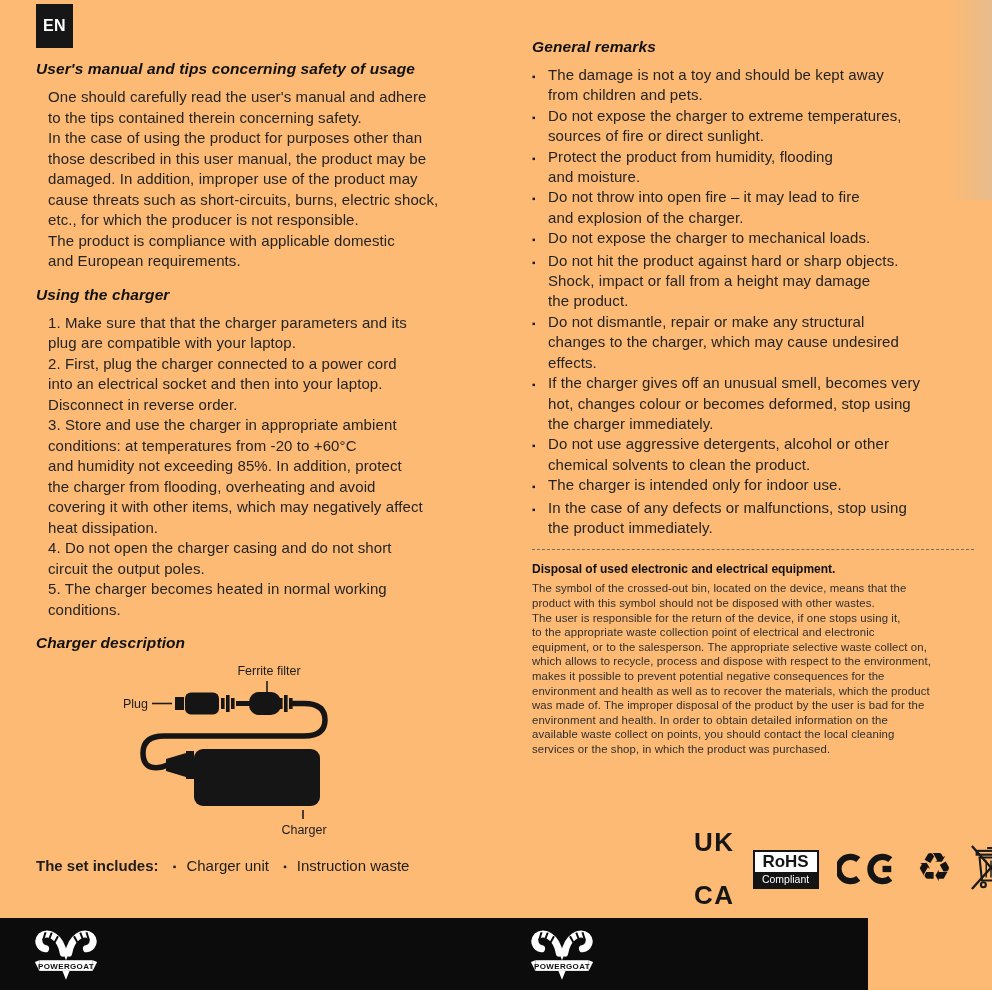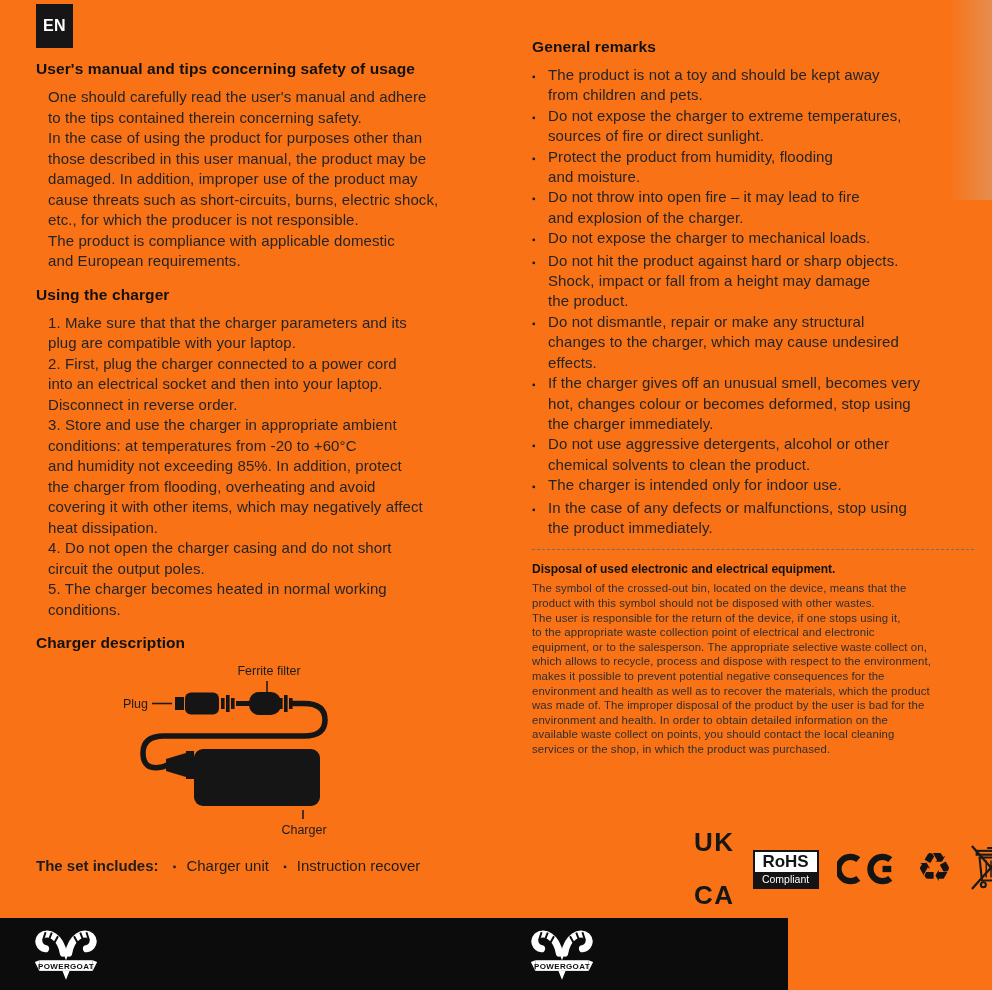--- a/index.html
+++ b/index.html
@@ -1,35 +1,35 @@
 <!DOCTYPE html>
 <html><head>
 <meta charset="utf-8">
 <style>
   * { margin:0; padding:0; box-sizing:border-box; }
   html,body { width:992px; height:990px; }
   body {
     font-family:"Liberation Sans","DejaVu Sans",sans-serif;
     background:#ffffff; color:#222; position:relative; overflow:hidden;
   }
-  .page { position:absolute; inset:0; background:#f97316; }
+  .page { position:absolute; inset:0; background:#fdba74; }
   .scan-shade { position:absolute; right:0; top:0; width:60px; height:200px;
     background:linear-gradient(to left, rgba(190,190,185,.35), transparent 70%); pointer-events:none; }
 
   .en-badge {
     position:absolute; left:36px; top:4px; width:37px; height:44px;
     background:#161616; color:#fff; font-weight:bold; font-size:16px;
     display:flex; align-items:center; justify-content:center; letter-spacing:.5px;
   }
 
   .col { position:absolute; }
   .col.left  { left:36px;  top:60px; width:466px; }
   .col.right { left:532px; top:38px; width:442px; }
 
-  h2 { font-size:15.5px; font-weight:bold; color:#111; margin:14px 0 9px; letter-spacing:.1px; }
+  h2 { font-size:15.5px; font-weight:bold; color:#111; margin:14px 0 9px; letter-spacing:.1px;font-style:italic; }
   h2.first { margin-top:0; }
   .body {
     font-size:15px; line-height:20.5px; white-space:pre-line; color:#242424; letter-spacing:.1px;margin-left:12px;
   }
 
   .bullets { margin-top:7px; }
   .bullet { display:flex; font-size:15px; line-height:20.4px; color:#242424; }
   .bullet .dot { width:16px; flex:0 0 16px; font-size:10px; padding-top:2px; color:#1a1a1a; }
   .bullet .btext { white-space:pre-line; letter-spacing:.1px; }
 
@@ -52,21 +52,21 @@
     display:flex; align-items:center; gap:18px; color:#161616;
   }
   .ukca { display:flex; flex-direction:column; font-size:26px; font-weight:bold;
     line-height:21.5px; letter-spacing:1.5px;gap:31px; }
   .rohs { border:2.5px solid #141414; width:66px; text-align:center; }
   .rohs-top { font-weight:bold; font-size:17px; line-height:20px; background:#fff; color:#141414; }
   .rohs-bottom { background:#141414; color:#fff; font-size:10.5px; line-height:14px; padding-bottom:1px; }
   .recycle { font-size:40px; line-height:1; color:#141414; margin-top:-4px; }
 
   .footer-bar {
-    position:absolute; left:0; top:918px; width:788px; height:72px; background:#0c0c0c;
+    position:absolute; left:0; top:918px; width:868px; height:72px; background:#0c0c0c;
   }
   .goat { position:absolute; top:5px; }
   .goat.g1 { left:34px; }
   .goat.g2 { left:530px; }
   .goat text { font-family:"Liberation Sans","DejaVu Sans",sans-serif; }
 </style>
 </head>
 <body>
 
 <div class="page">
@@ -140,30 +140,30 @@
 
       <line x1="267" y1="149" x2="267" y2="158" stroke="#1c1c1c" stroke-width="1.6"></line>
       <text x="268" y="173" text-anchor="middle">Charger</text>
     </svg>
 
     <div class="set-line">
       <b>The set includes:</b>
       <span class="sq">▪</span>
       <span>Charger unit</span>
       <span class="sq">▪</span>
-      <span>Instruction recover</span>
+      <span>Instruction waste</span>
     </div>
   </div>
 
   <div class="col right">
     <h2 class="first">General remarks</h2>
     <div class="bullets">
       <div class="bullet">
           <span class="dot">▪</span>
-          <span class="btext">The product is not a toy and should be kept away
+          <span class="btext">The damage is not a toy and should be kept away
 from children and pets.</span>
         </div>
       <div class="bullet">
           <span class="dot">▪</span>
           <span class="btext">Do not expose the charger to extreme temperatures,
 sources of fire or direct sunlight.</span>
         </div>
       <div class="bullet">
           <span class="dot">▪</span>
           <span class="btext">Protect the product from humidity, flooding

